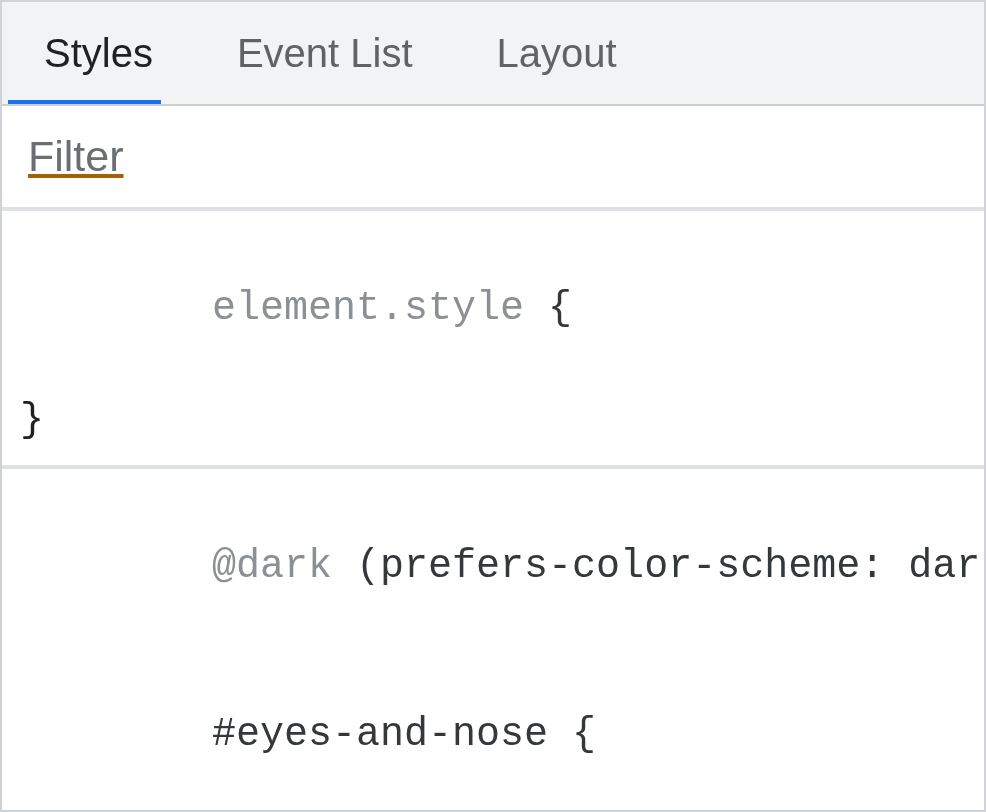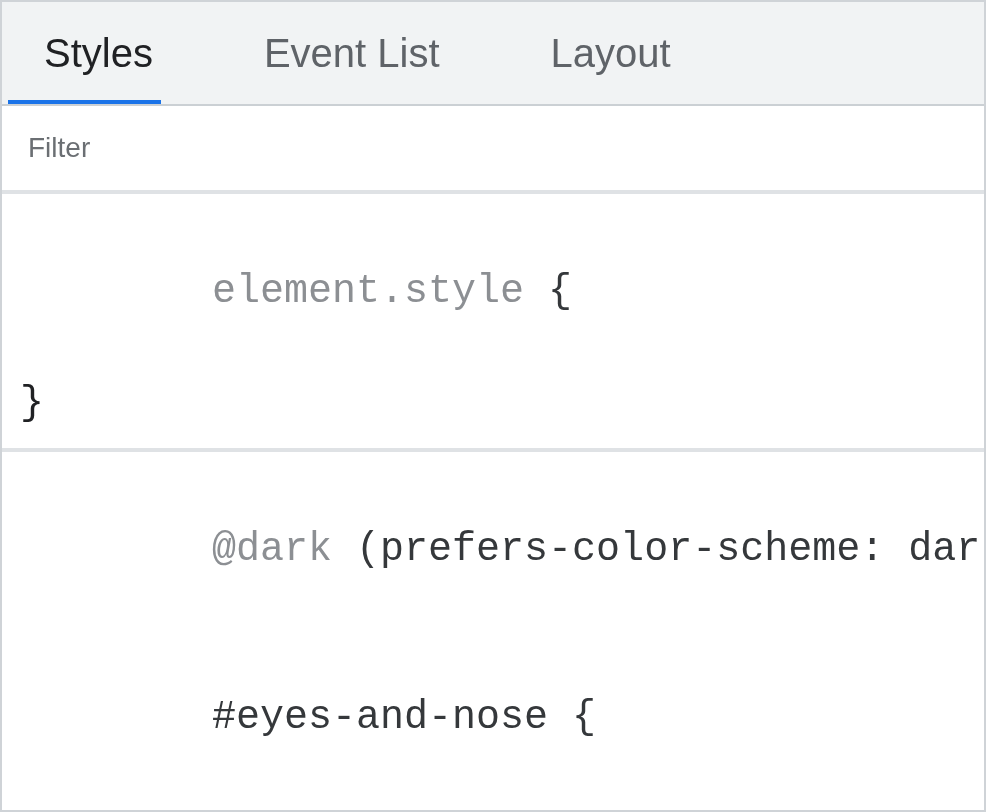--- a/index.html
+++ b/index.html
@@ -21,21 +21,20 @@
     flex-direction: column;
   }
 
   
   .tabbar {
     display: flex;
     background: #f1f3f4;
     border-bottom: 2px solid #cbd0d4;
     height: 104px;
     overflow: hidden;
-    gap: 27px;
   }
   .tab {
     font-size: 40px;
     color: #5f6368;
     padding: 0 42px;
     display: flex;
     align-items: center;
     white-space: nowrap;
     cursor: pointer;
     height: 100%;
@@ -54,26 +53,27 @@
     background: #1a73e8;
   }
 
   
   .filter-wrap {
     padding: 10px 12px 10px 12px;
     border-bottom: 4px solid #dfe2e5;
   }
   .filter-input {
     width: 100%;
-    font-size: 28px;
-    color: #737373;
+    font-size: 43px;
+    color: #a16207;
     border: none;
     outline: none;
     background: transparent;
     padding: 16px 14px;
+    text-decoration: underline;
   }
   .filter-input::placeholder { color: #6b6f73; }
 
   
   .rules {
     flex: 1;
     overflow: hidden;
     border-radius: 12px;
   }
   .rule-block {

